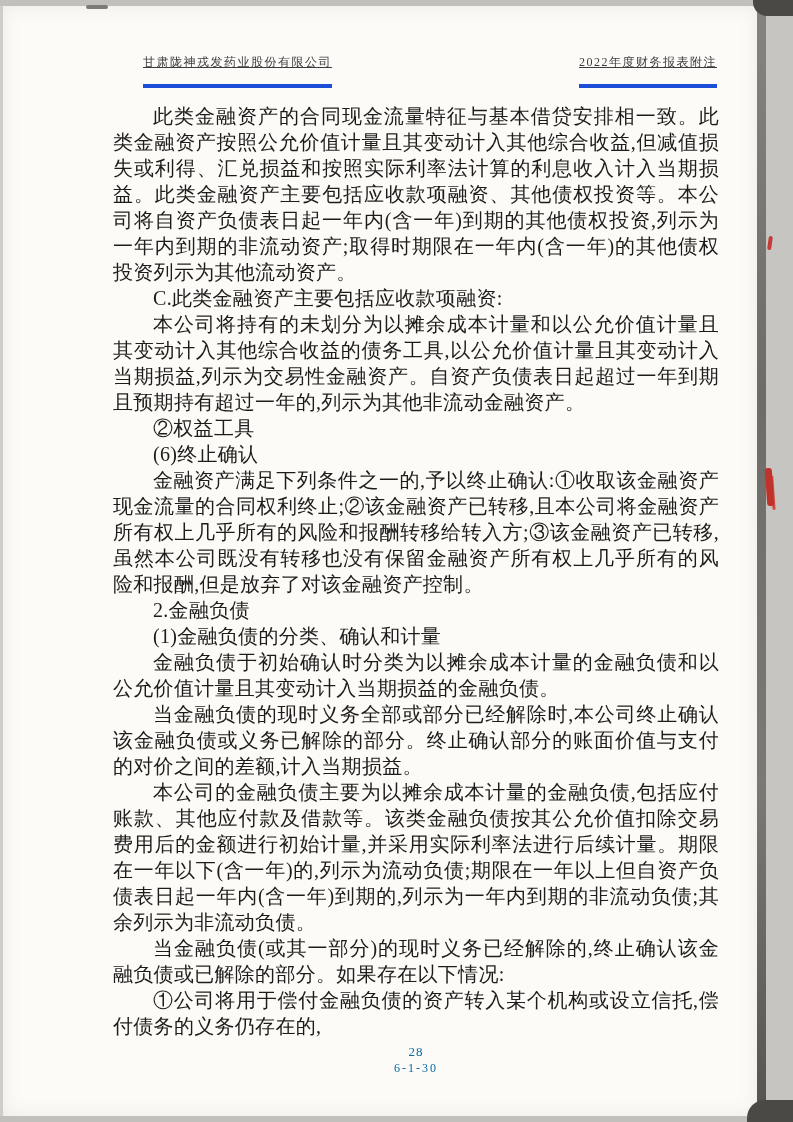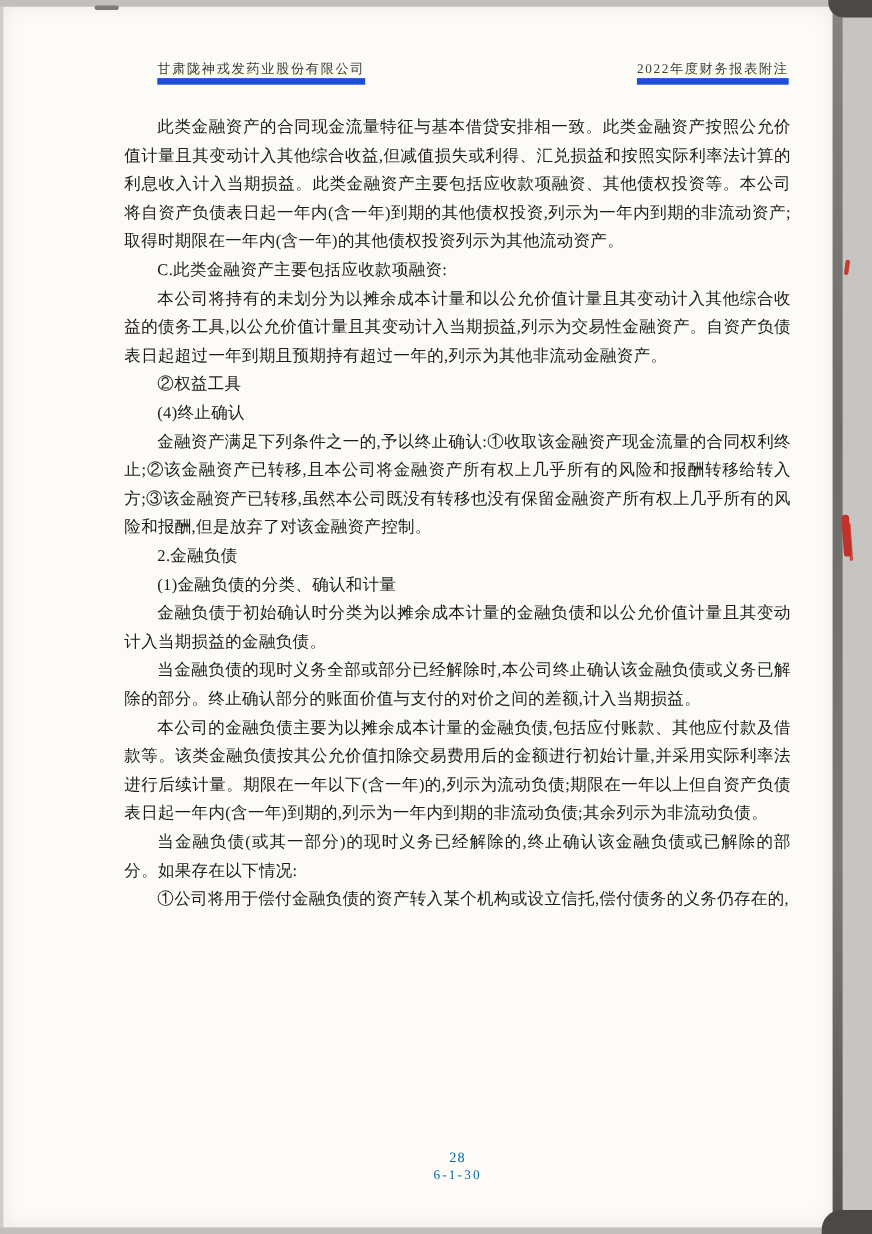--- a/index.html
+++ b/index.html
@@ -91,31 +91,32 @@
     left: 140px;
     right: 40px;
     display: flex;
     justify-content: space-between;
     align-items: flex-end;
     font-size: 12px;
     color: #3c3c3c;
   }
   .header span {
     display: inline-block;
-    border-bottom: 6px solid #1d4ed8;
-    padding-bottom: 0;
+    border-bottom: 4px solid #1d4ed8;
+    padding-bottom: 13px;
     letter-spacing: 1.5px;
+    text-decoration: underline;
   }
   
   .body-text {
     position: absolute;
     top: 97px;
     left: 110px;
     width: 606px;
-    font-size: 15px;
+    font-size: 20px;
     line-height: 26px;
     color: #1d1c1a;
     text-align: justify;
     letter-spacing: 0.3px;
   }
   .body-text p {
     text-indent: 2em;
     margin: 0;
   }
   
@@ -145,21 +146,21 @@
   <div class="header">
     <span>甘肃陇神戎发药业股份有限公司</span>
     <span>2022年度财务报表附注</span>
   </div>
 
   <div class="body-text">
     <p>此类金融资产的合同现金流量特征与基本借贷安排相一致。此类金融资产按照公允价值计量且其变动计入其他综合收益,但减值损失或利得、汇兑损益和按照实际利率法计算的利息收入计入当期损益。此类金融资产主要包括应收款项融资、其他债权投资等。本公司将自资产负债表日起一年内(含一年)到期的其他债权投资,列示为一年内到期的非流动资产;取得时期限在一年内(含一年)的其他债权投资列示为其他流动资产。</p>
     <p>C.此类金融资产主要包括应收款项融资:</p>
     <p>本公司将持有的未划分为以摊余成本计量和以公允价值计量且其变动计入其他综合收益的债务工具,以公允价值计量且其变动计入当期损益,列示为交易性金融资产。自资产负债表日起超过一年到期且预期持有超过一年的,列示为其他非流动金融资产。</p>
     <p>②权益工具</p>
-    <p>(4)终止确认</p>
+    <p>(6)终止确认</p>
     <p>金融资产满足下列条件之一的,予以终止确认:①收取该金融资产现金流量的合同权利终止;②该金融资产已转移,且本公司将金融资产所有权上几乎所有的风险和报酬转移给转入方;③该金融资产已转移,虽然本公司既没有转移也没有保留金融资产所有权上几乎所有的风险和报酬,但是放弃了对该金融资产控制。</p>
     <p>2.金融负债</p>
     <p>(1)金融负债的分类、确认和计量</p>
     <p>金融负债于初始确认时分类为以摊余成本计量的金融负债和以公允价值计量且其变动计入当期损益的金融负债。</p>
     <p>当金融负债的现时义务全部或部分已经解除时,本公司终止确认该金融负债或义务已解除的部分。终止确认部分的账面价值与支付的对价之间的差额,计入当期损益。</p>
     <p>本公司的金融负债主要为以摊余成本计量的金融负债,包括应付账款、其他应付款及借款等。该类金融负债按其公允价值扣除交易费用后的金额进行初始计量,并采用实际利率法进行后续计量。期限在一年以下(含一年)的,列示为流动负债;期限在一年以上但自资产负债表日起一年内(含一年)到期的,列示为一年内到期的非流动负债;其余列示为非流动负债。</p>
     <p>当金融负债(或其一部分)的现时义务已经解除的,终止确认该金融负债或已解除的部分。如果存在以下情况:</p>
     <p>①公司将用于偿付金融负债的资产转入某个机构或设立信托,偿付债务的义务仍存在的,</p>
   </div>
 

